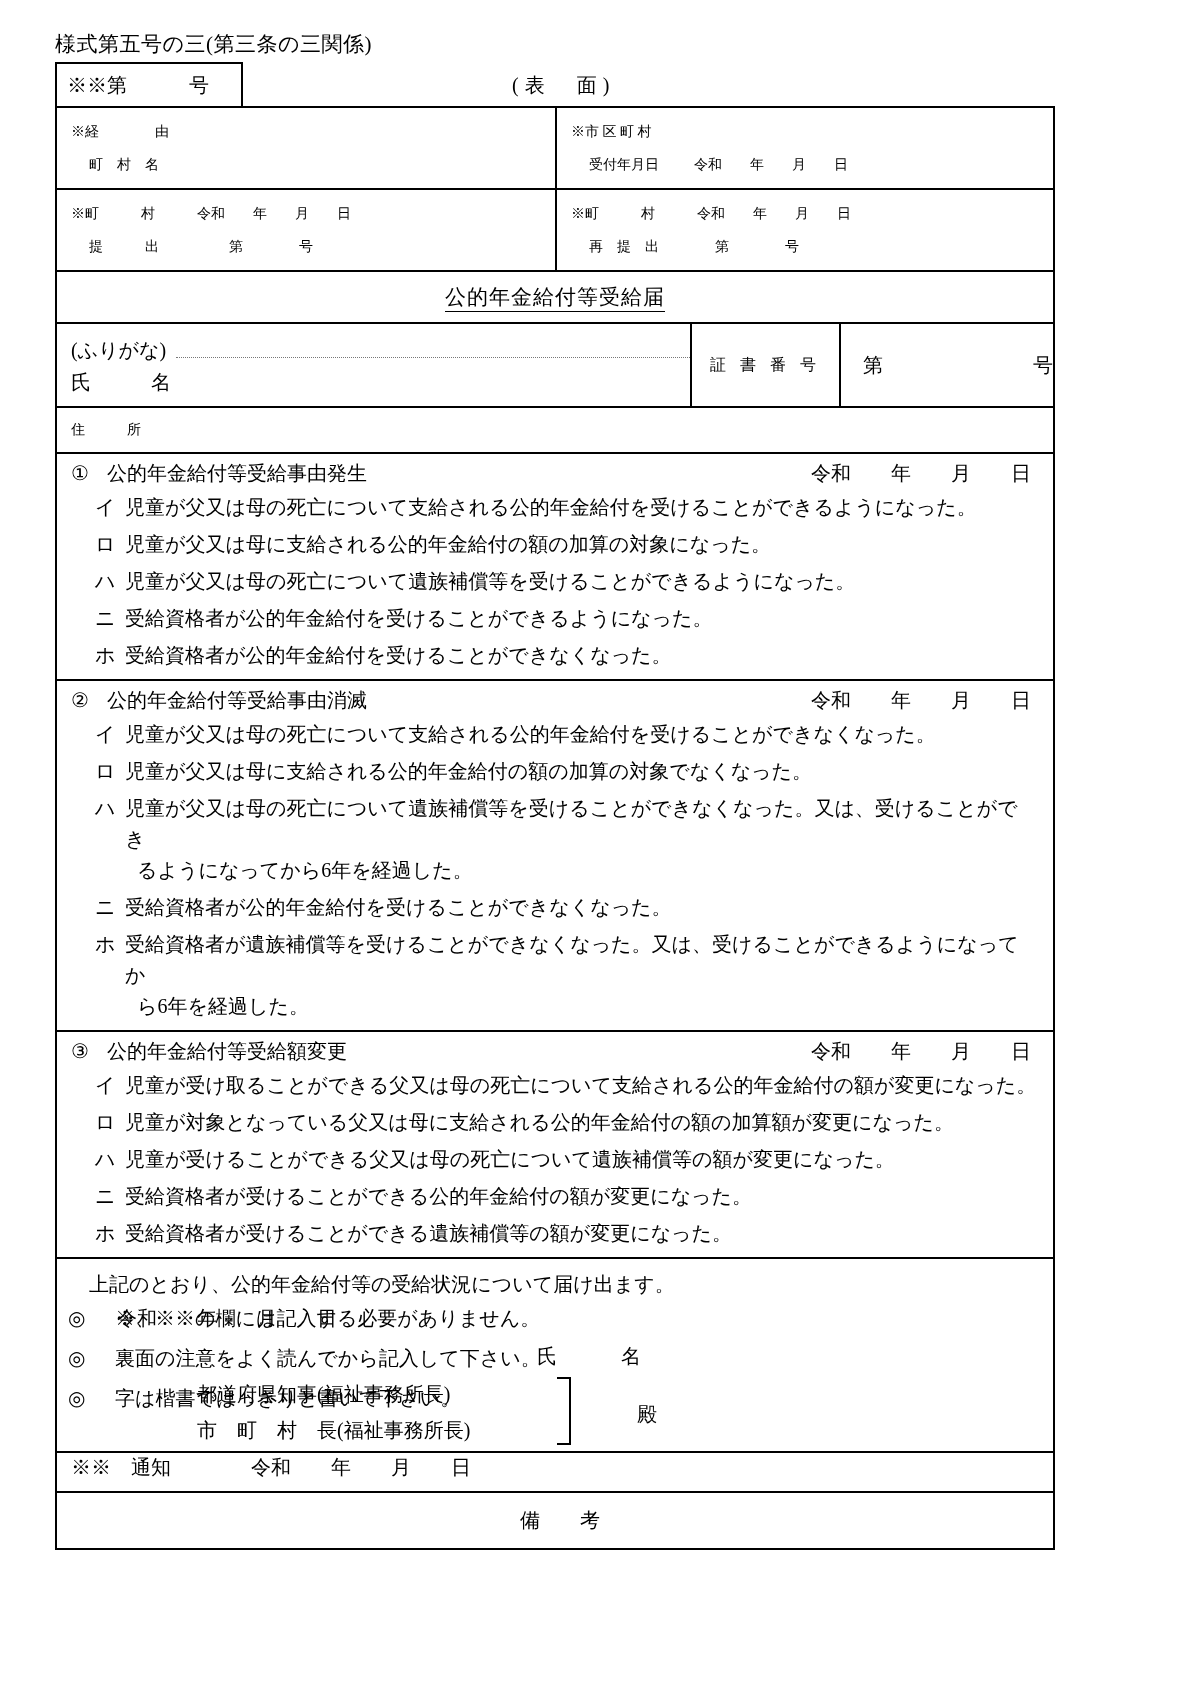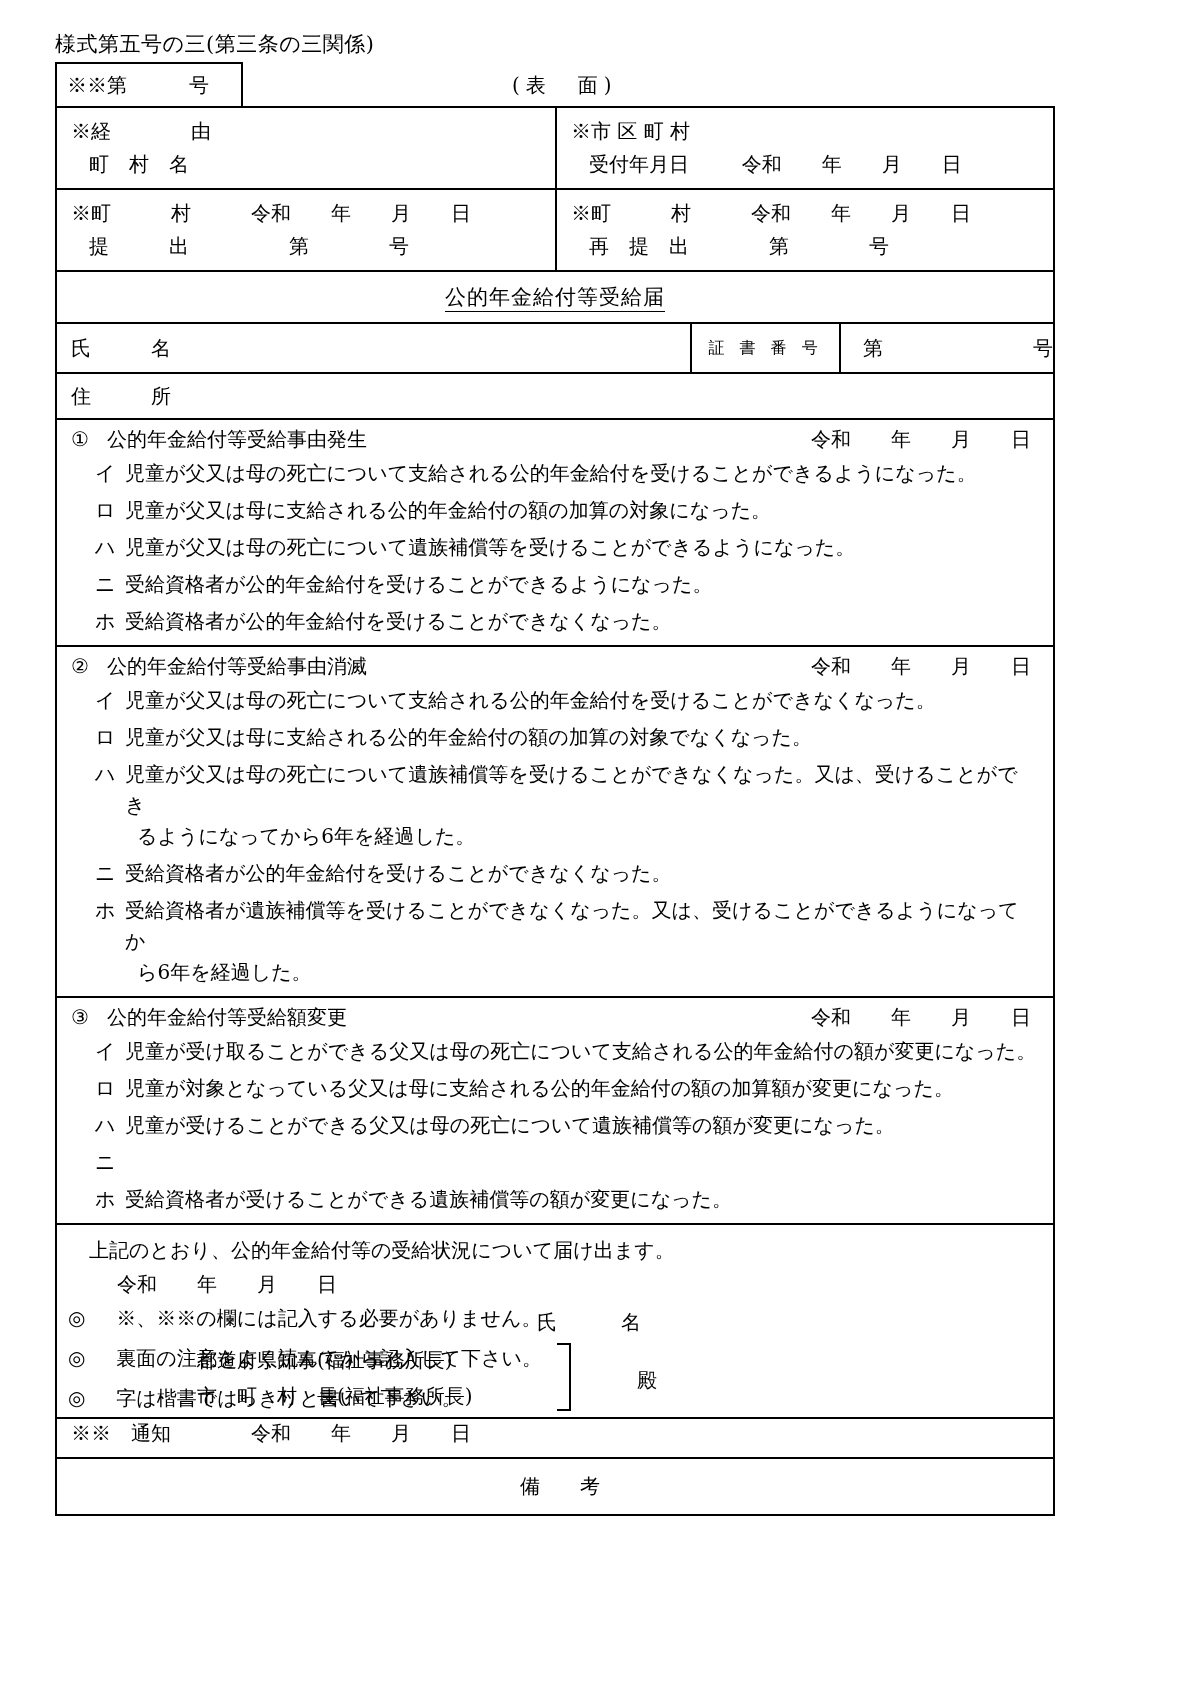--- a/index.html
+++ b/index.html
@@ -13,20 +13,21 @@
     font-family: "DejaVu Serif", "Liberation Serif", serif;
     color: #000000;
     position: relative;
   }
   .page {
     position: absolute;
     left: 0; top: 0;
     width: 1181px;
     height: 1695px;
     overflow: hidden;
+    font-family: Liberation Serif, serif;
   }
   .form-label {
     position: absolute;
     left: 55px;
     top: 30px;
     font-size: 21px;
     letter-spacing: 0.5px;
     white-space: nowrap;
   }
   
@@ -76,21 +77,21 @@
     box-sizing: border-box;
     position: relative;
     padding: 0;
   }
   .cell.bl { border-left: 2px solid #000; }
 
   .half { width: 50%; }
 
   .pad {
     padding: 7px 0 7px 14px;
-    font-size: 20px;
+    font-size: 14px;
     line-height: 33px;
   }
   .ln { white-space: nowrap; }
 
   .sp2 { display: inline-block; width: 2em; }
 
   
   .title-row {
     text-align: center;
     padding: 11px 0 11px 0;
@@ -263,20 +264,24 @@
     </div>
 
     <div class="row">
       <div class="cell" style="width:100%">
         <div class="title-row"><span>公的年金給付等受給届</span></div>
       </div>
     </div>
 
     <div class="row">
       <div class="cell name-cell">
+        <div class="furigana-line">
+          <span>(ふりがな)</span>
+          <span class="furigana-dots"></span>
+        </div>
         <div class="name-line">氏　　　名</div>
       </div>
       <div class="cell cert-label bl">証 書 番 号</div>
       <div class="cell cert-val bl">
         <span>第</span>
         <span class="g"></span>
         <span>号</span>
       </div>
     </div>
 
@@ -366,20 +371,21 @@
         <div class="item">
           <span class="mk">ロ</span>
           <span class="tx">児童が対象となっている父又は母に支給される公的年金給付の額の加算額が変更になった。</span>
         </div>
         <div class="item">
           <span class="mk">ハ</span>
           <span class="tx">児童が受けることができる父又は母の死亡について遺族補償等の額が変更になった。</span>
         </div>
         <div class="item">
           <span class="mk">ニ</span>
+          <span class="tx">受給資格者が受けることができる公的年金給付の額が変更になった。</span>
         </div>
         <div class="item" style="padding-bottom:8px">
           <span class="mk">ホ</span>
           <span class="tx">受給資格者が受けることができる遺族補償等の額が変更になった。</span>
         </div>
       </div>
     </div>
 
     <div class="row">
       <div class="cell" style="width:100%">

